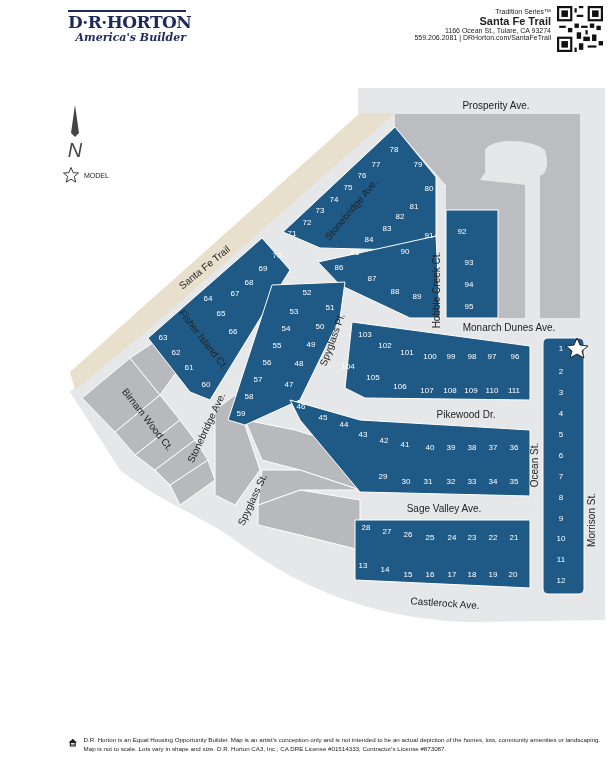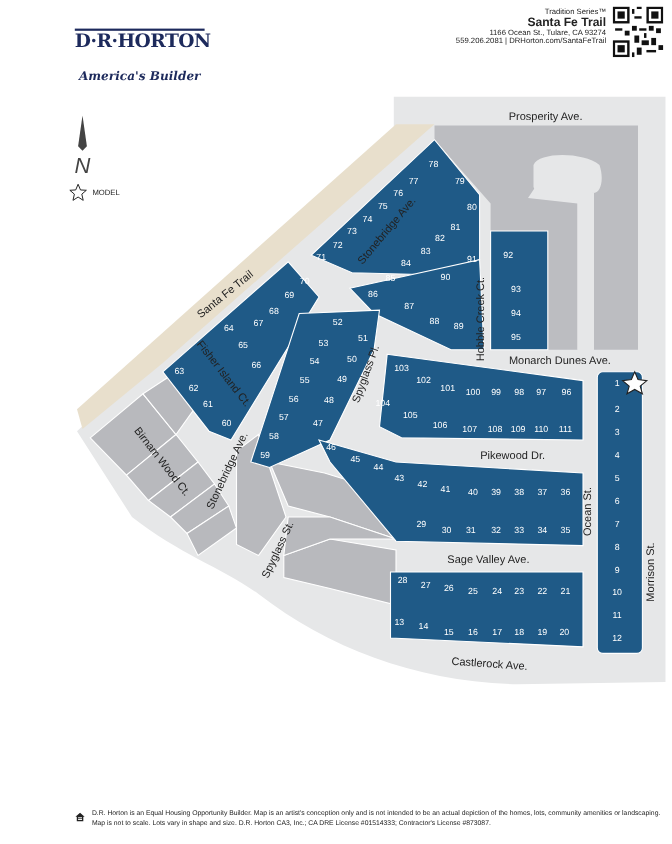--- a/index.html
+++ b/index.html
@@ -1,20 +1,20 @@
 <!DOCTYPE html>
 <html><head>
 <meta charset="utf-8">
 <style>
   html,body{margin:0;padding:0;background:#fff;}
   body{width:611px;height:767px;position:relative;overflow:hidden;font-family:"Liberation Sans",sans-serif;}
-  .logo{position:absolute;left:68px;top:26px;width:118px;text-align:center;}
+  .logo{position:absolute;left:68px;top:10px;width:118px;text-align:right;}
   .logo-rule{height:2px;background:#1d2a5c;margin-bottom:1px;}
   .logo-main{font-family:"DejaVu Serif",serif;font-weight:bold;font-size:17px;color:#1d2a5c;letter-spacing:-0.5px;line-height:18px;}
-  .logo-sub{font-family:"DejaVu Serif",serif;font-style:italic;font-weight:bold;font-size:11px;color:#1d2a5c;line-height:14px;margin-top:16px;}
+  .logo-sub{font-family:"DejaVu Serif",serif;font-style:italic;font-weight:bold;font-size:11px;color:#1d2a5c;line-height:14px;}
   .hdr{position:absolute;right:60px;top:8px;text-align:right;color:#222;}
   .hdr .series{font-size:7px;}
   .hdr .title{font-size:11px;font-weight:bold;}
   .hdr .addr{font-size:7px;}
   .hdr .contact{font-size:7px;}
   .qr{position:absolute;left:557px;top:6px;width:46px;height:46px;}
   .north{position:absolute;left:60px;top:105px;width:30px;height:60px;}
   .legend{position:absolute;left:62px;top:166px;display:flex;align-items:center;gap:4px;font-size:7px;color:#222;}
   .map{position:absolute;left:0;top:0;}
   .footer{position:absolute;left:68px;top:735px;width:540px;display:flex;gap:6px;align-items:flex-start;}

